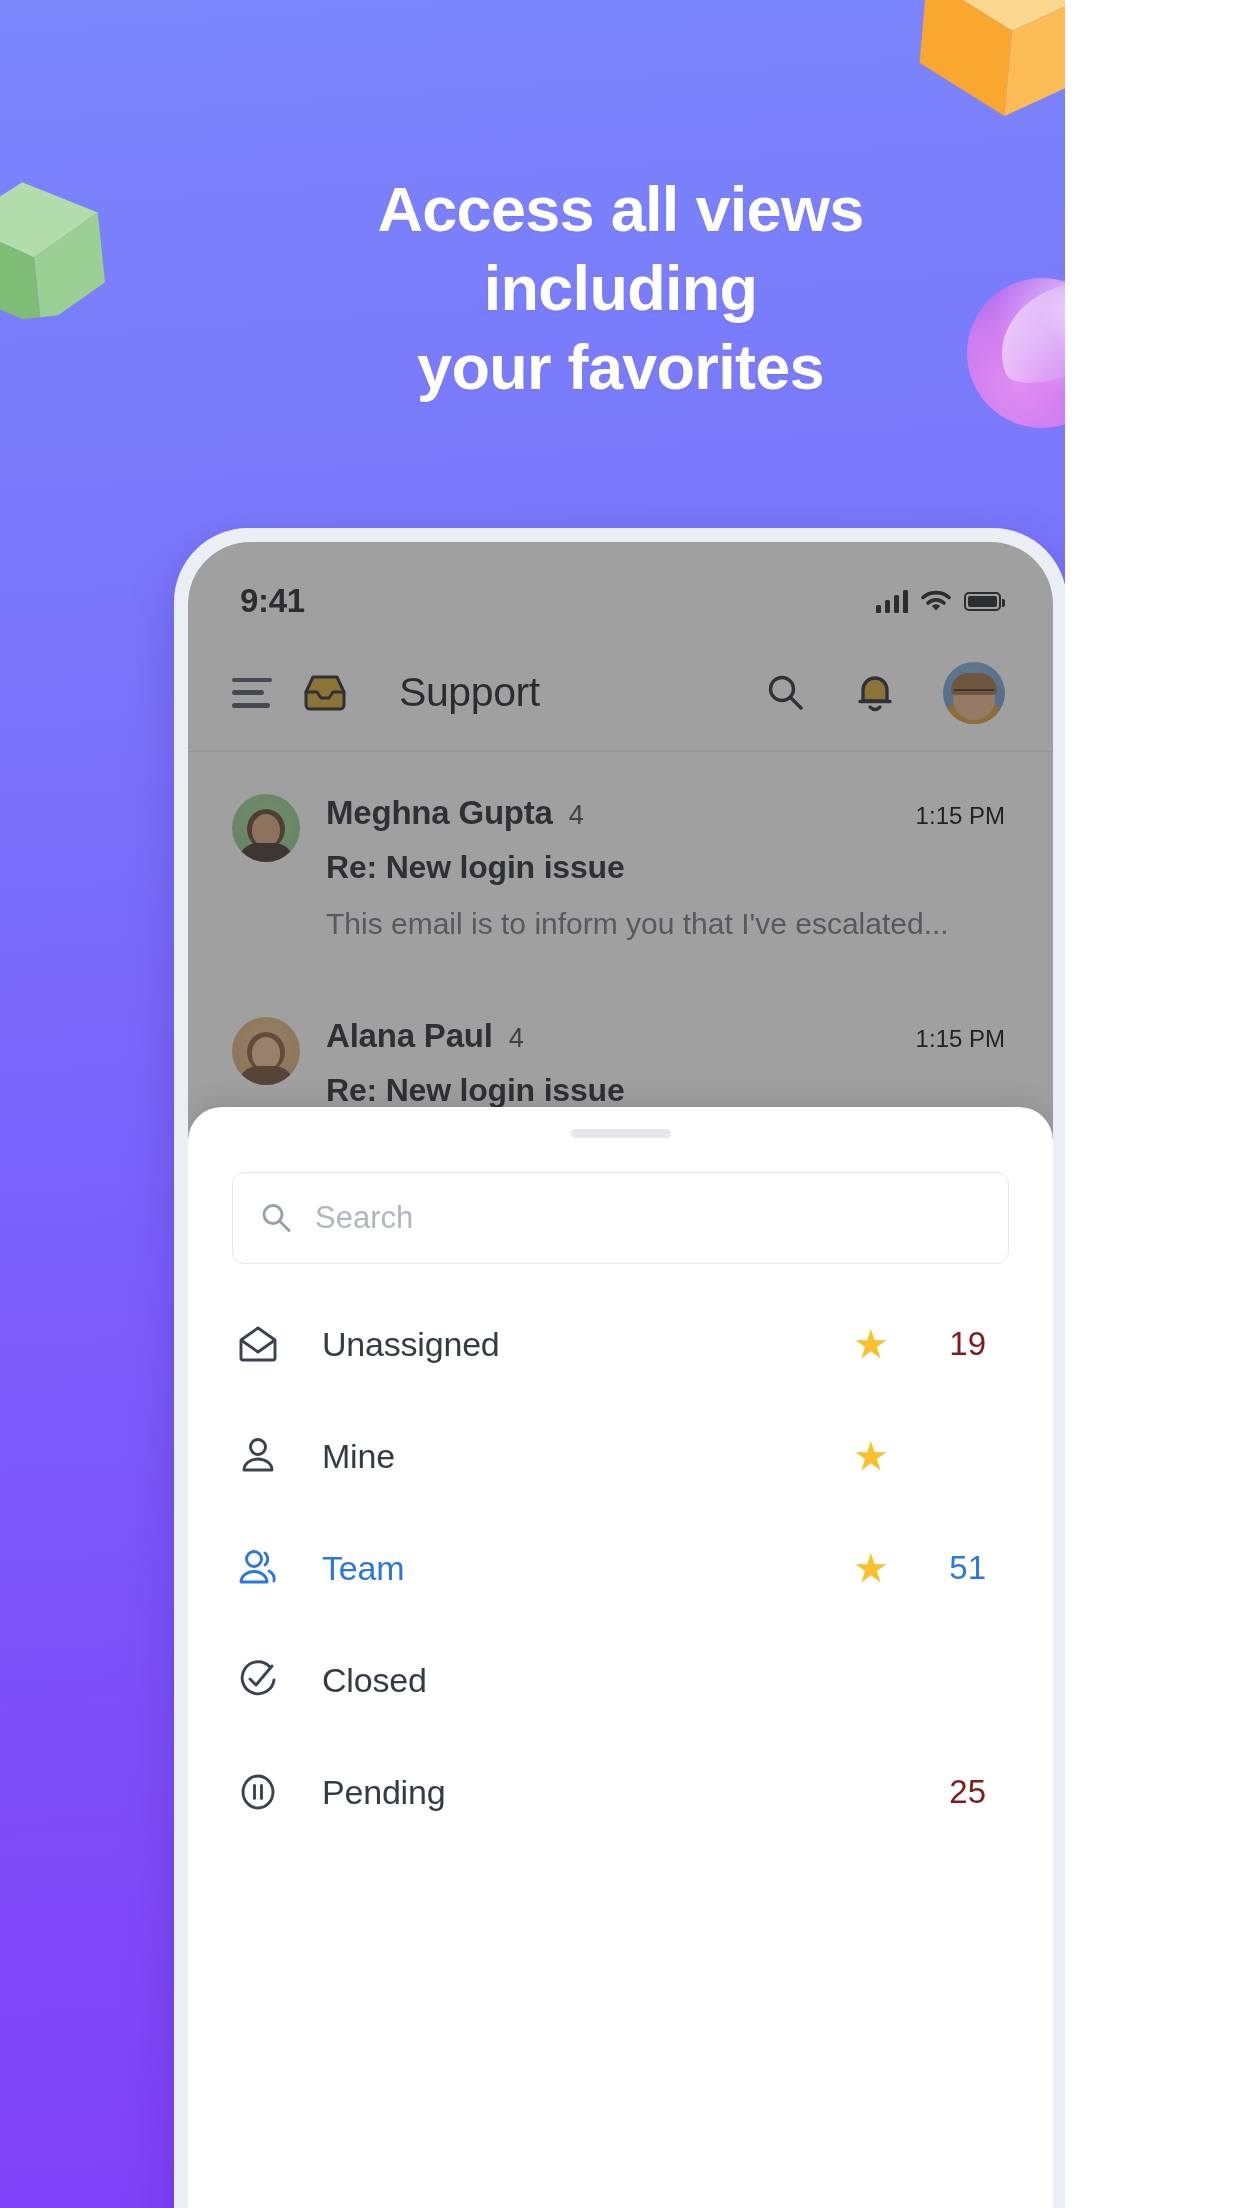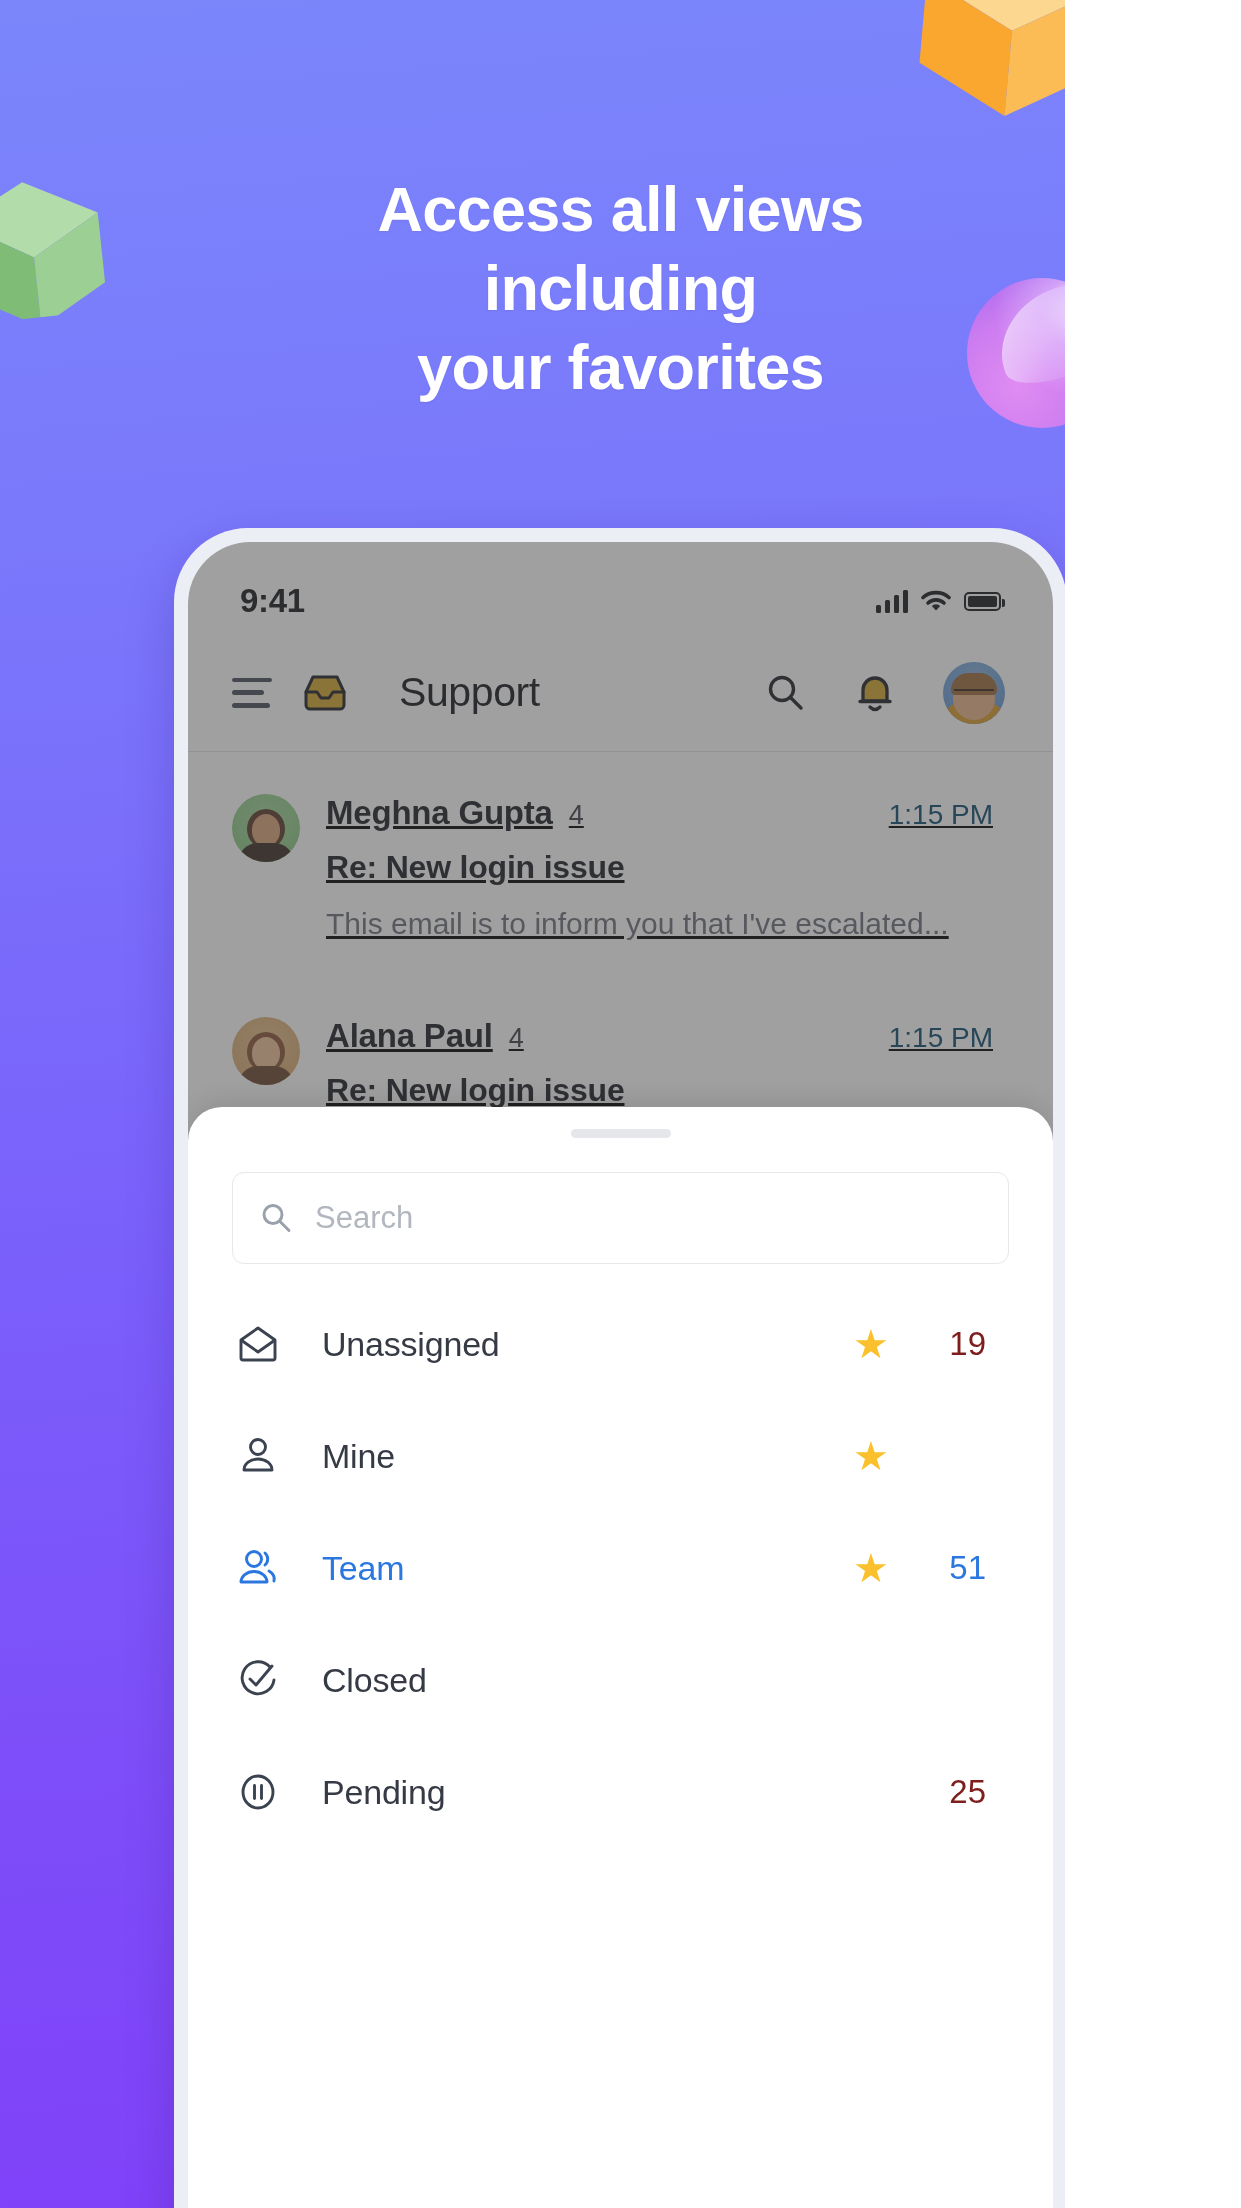--- a/index.html
+++ b/index.html
@@ -146,36 +146,36 @@
     transform:translateX(-50%); border-radius:22px 22px 0 0;
     background:#d79b2a;
   }
   #avatar .glasses {
     position:absolute; left:50%; top:44%; width:40px; height:11px;
     transform:translateX(-50%);
     border-top:2.5px solid #3a2a1a;
   }
 
   
-  #mail-list { padding:0 12px 0 0;text-decoration:underline; }
+  #mail-list { padding:0 0 0 0; }
   .mail-row { display:flex; padding:42px 48px 34px 44px; gap:26px; }
   .mail-avatar { width:68px; height:68px; border-radius:50%; flex:none; overflow:hidden; position:relative; }
   .av-green { background:radial-gradient(circle at 50% 38%, #a5d69d 0%, #8cc985 70%, #7dbf77 100%); }
   .av-tan  { background:radial-gradient(circle at 50% 38%, #e5c08e 0%, #d9ab73 70%, #c99a63 100%); }
   .mail-avatar .hd { position:absolute; left:50%; top:22%; width:38px; height:40px; transform:translateX(-50%); border-radius:50%; background:#5d3a2a; }
   .av-tan .hd { background:#8a5536; }
   .mail-avatar .fc { position:absolute; left:50%; top:30%; width:28px; height:32px; transform:translateX(-50%); border-radius:50% 50% 46% 46%; background:#d9a478; }
   .av-tan .fc { background:#ecc098; }
   .mail-avatar .sh { position:absolute; left:50%; bottom:-5px; width:56px; height:24px; transform:translateX(-50%); border-radius:20px 20px 0 0; background:#3a2a22; }
   .av-tan .sh { background:#6d4630; }
   .mail-body { flex:1; min-width:0; }
   .mail-top { display:flex; align-items:baseline; }
   .mail-name { font-size:33px; font-weight:700; color:#1c1f26; letter-spacing:-.2px; }
   .mail-count { font-size:27px; color:#3c4049; margin-left:16px; font-weight:400; }
-  .mail-time { margin-left:auto; font-size:28px; color:#0c4a6e; font-weight:400; white-space:nowrap; }
+  .mail-time { margin-left:auto; font-size:24px; color:#000000; font-weight:400; white-space:nowrap; }
   .mail-subject { font-size:32px; font-weight:700; color:#1c1f26; margin-top:17px; letter-spacing:-.2px; }
   .mail-preview { font-size:30px; color:#6d717c; margin-top:21px; white-space:nowrap; overflow:hidden; text-overflow:ellipsis; }
 
   
   #sheet {
     position:absolute; left:0; right:0; bottom:0;
     top:565px;
     background:#ffffff;
     border-radius:34px 34px 0 0;
     z-index:20;

